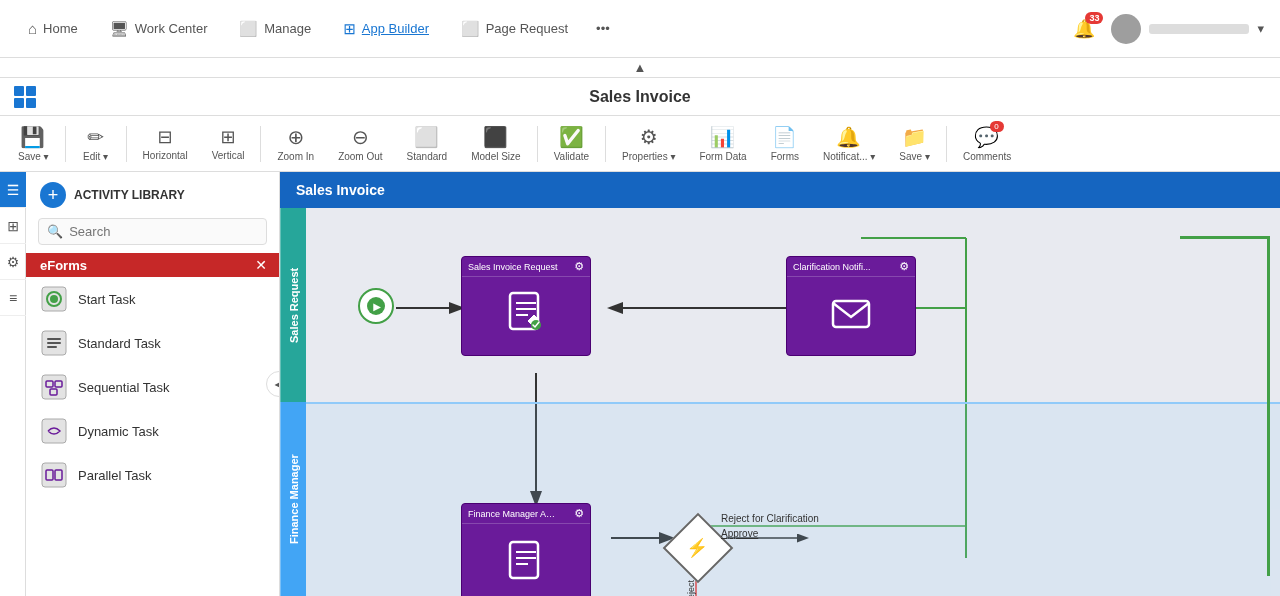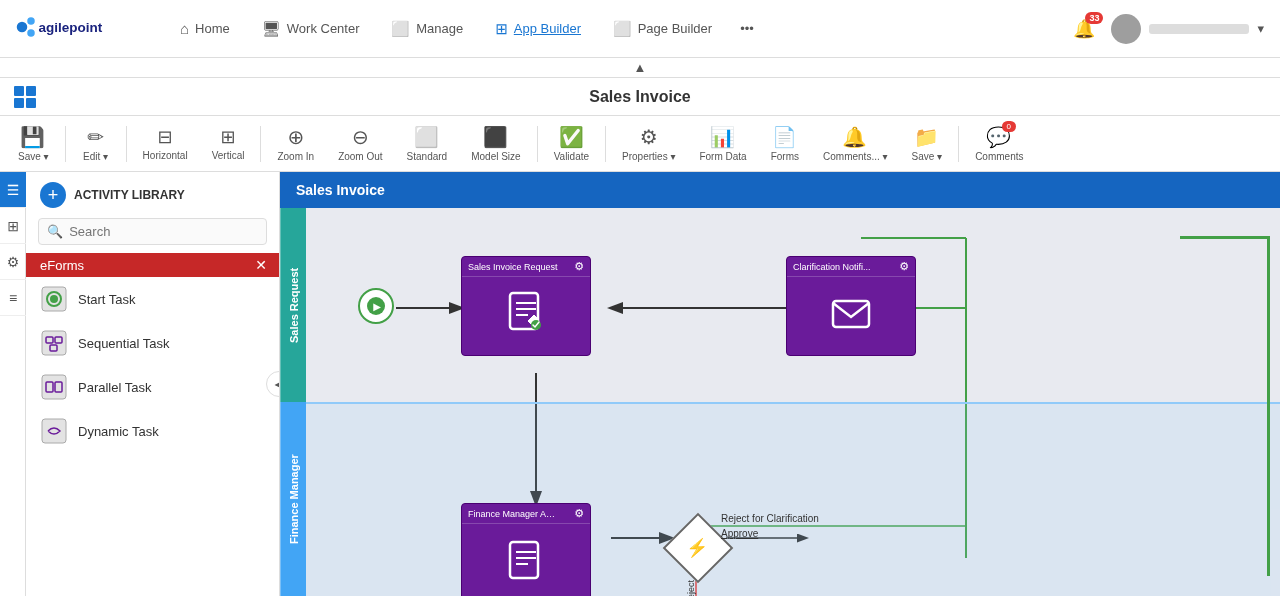--- a/index.html
+++ b/index.html
@@ -120,21 +120,21 @@
     .search-input {
       border: none; background: transparent; outline: none;
       font-size: 13px; color: #555; width: 100%;
     }
 
     .eforms-header {
       display: flex; align-items: center; justify-content: space-between;
       padding: 4px 12px 4px 14px; background: #c62828;
       margin: 0;
     }
-    .eforms-label { font-weight: 400; color: #fff; font-size: 13px; }
+    .eforms-label { font-weight: 700; color: #fff; font-size: 13px; }
     .eforms-close { color: #fff; cursor: pointer; font-size: 14px; }
 
     .activity-list { overflow-y: auto; flex: 1; }
     .activity-item {
       display: flex; align-items: center; gap: 10px;
       padding: 8px 14px; cursor: pointer; color: #333; font-size: 13px;
     }
     .activity-icon { width: 28px; height: 28px; display: flex; align-items: center; justify-content: center; }
 
     
@@ -172,48 +172,40 @@
     
     .diagram-svg {
       position: absolute; top: 0; left: 0; width: 100%; height: 100%;
       pointer-events: none;
     }
   </style>
 </head>
 <body>
 
 <nav class="top-nav">
-  <div class="logo">
-    <svg viewBox="0 0 160 40" xmlns="http://www.w3.org/2000/svg">
-      <circle cx="8" cy="20" r="7" fill="#1976d2"></circle>
-      <circle cx="20" cy="12" r="5" fill="#42a5f5"></circle>
-      <circle cx="20" cy="28" r="5" fill="#42a5f5"></circle>
-      <text x="30" y="26" font-family="Arial" font-size="18" font-weight="bold" fill="#1a237e">agilepoint</text>
-    </svg>
-  </div>
 
   <div class="nav-item">
     <span class="nav-item-icon">⌂</span>
     <span>Home</span>
   </div>
   <div class="nav-item">
     <span class="nav-item-icon">🖥</span>
     <span>Work Center</span>
   </div>
   <div class="nav-item">
     <span class="nav-item-icon">⬜</span>
     <span>Manage</span>
   </div>
   <div class="nav-item active">
     <span class="nav-item-icon" style="color:#1976d2;">⊞</span>
     <span style="color:#1976d2;text-decoration:underline;">App Builder</span>
   </div>
   <div class="nav-item">
     <span class="nav-item-icon">⬜</span>
-    <span>Page Builder</span>
+    <span>Page Request</span>
   </div>
   <div class="nav-more">•••</div>
 
   <div class="nav-right">
     <div class="notif-btn">
       🔔
       <span class="notif-badge">33</span>
     </div>
     <div class="user-area">
       <div class="user-avatar"></div>
@@ -286,21 +278,21 @@
   <div class="tool-btn">
     <span class="t-icon">📊</span>
     <span class="t-label">Form Data</span>
   </div>
   <div class="tool-btn">
     <span class="t-icon">📄</span>
     <span class="t-label">Forms</span>
   </div>
   <div class="tool-btn with-arrow">
     <span class="t-icon">🔔</span>
-    <span class="t-label">Comments...</span>
+    <span class="t-label">Notificat...</span>
   </div>
   <div class="tool-btn with-arrow">
     <span class="t-icon">📁</span>
     <span class="t-label">Save</span>
   </div>
   <div class="tool-sep"></div>
   <div class="tool-btn" style="position:relative;">
     <div class="tool-icon-wrap">
       <span class="t-icon">💬</span>
       <span class="notif-badge-tool">0</span>
@@ -342,53 +334,64 @@
         <div class="activity-icon">
           <svg width="28" height="28" viewBox="0 0 28 28">
             <rect x="2" y="2" width="24" height="24" rx="3" fill="#e3e3e3" stroke="#aaa" stroke-width="1"></rect>
             <circle cx="14" cy="14" r="7" fill="none" stroke="#43a047" stroke-width="2"></circle>
             <circle cx="14" cy="14" r="4" fill="#43a047"></circle>
           </svg>
         </div>
         <span>Start Task</span>
       </div>
 
+      <div class="activity-item">
+        <div class="activity-icon">
+          <svg width="28" height="28" viewBox="0 0 28 28">
+            <rect x="2" y="2" width="24" height="24" rx="3" fill="#e3e3e3" stroke="#aaa" stroke-width="1"></rect>
+            <rect x="7" y="9" width="14" height="2" rx="1" fill="#555"></rect>
+            <rect x="7" y="13" width="14" height="2" rx="1" fill="#555"></rect>
+            <rect x="7" y="17" width="10" height="2" rx="1" fill="#555"></rect>
+          </svg>
+        </div>
+        <span>Standard Task</span>
+      </div>
 
 
       <div class="activity-item">
         <div class="activity-icon">
           <svg width="28" height="28" viewBox="0 0 28 28">
             <rect x="2" y="2" width="24" height="24" rx="3" fill="#e3e3e3" stroke="#aaa" stroke-width="1"></rect>
             <rect x="6" y="8" width="7" height="6" rx="1" fill="none" stroke="#6a1b9a" stroke-width="1.5"></rect>
             <rect x="15" y="8" width="7" height="6" rx="1" fill="none" stroke="#6a1b9a" stroke-width="1.5"></rect>
             <rect x="10" y="16" width="7" height="6" rx="1" fill="none" stroke="#6a1b9a" stroke-width="1.5"></rect>
           </svg>
         </div>
         <span>Sequential Task</span>
       </div>
 
       <div class="activity-item">
         <div class="activity-icon">
           <svg width="28" height="28" viewBox="0 0 28 28">
             <rect x="2" y="2" width="24" height="24" rx="3" fill="#e3e3e3" stroke="#aaa" stroke-width="1"></rect>
-            <rect x="6" y="9" width="7" height="10" rx="1" fill="none" stroke="#6a1b9a" stroke-width="1.5"></rect>
-            <rect x="15" y="9" width="7" height="10" rx="1" fill="none" stroke="#6a1b9a" stroke-width="1.5"></rect>
+            <path d="M8 14 Q14 8 20 14 Q14 20 8 14" fill="none" stroke="#6a1b9a" stroke-width="1.5"></path>
           </svg>
         </div>
-        <span>Parallel Task</span>
+        <span>Dynamic Task</span>
       </div>
 
       <div class="activity-item">
         <div class="activity-icon">
           <svg width="28" height="28" viewBox="0 0 28 28">
             <rect x="2" y="2" width="24" height="24" rx="3" fill="#e3e3e3" stroke="#aaa" stroke-width="1"></rect>
-            <path d="M8 14 Q14 8 20 14 Q14 20 8 14" fill="none" stroke="#6a1b9a" stroke-width="1.5"></path>
+            <rect x="6" y="9" width="7" height="10" rx="1" fill="none" stroke="#6a1b9a" stroke-width="1.5"></rect>
+            <rect x="15" y="9" width="7" height="10" rx="1" fill="none" stroke="#6a1b9a" stroke-width="1.5"></rect>
           </svg>
         </div>
-        <span>Dynamic Task</span>
+        <span>Parallel Task</span>
       </div>
     </div>
 
     <div class="collapse-btn">◀</div>
   </div>
 
   <div class="canvas-area">
     <div class="canvas-header">
       <span>Sales Invoice</span>
     </div>

